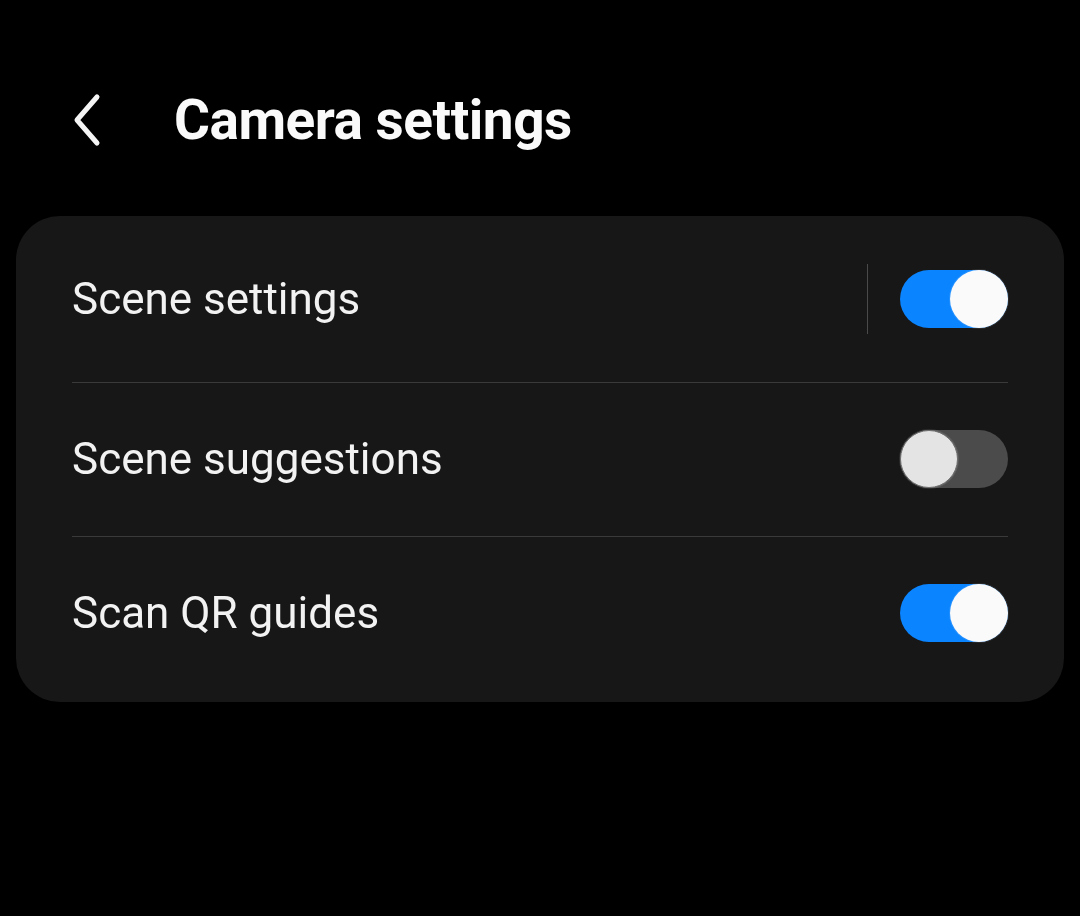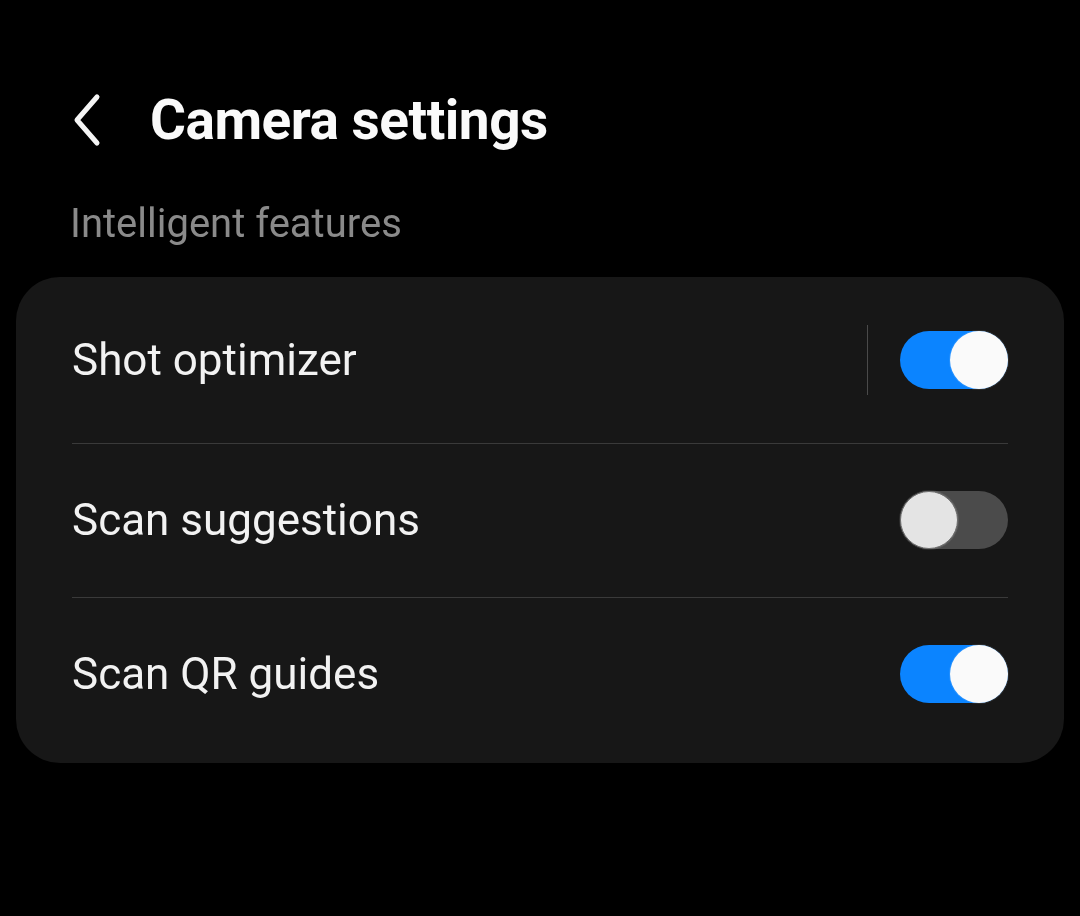--- a/index.html
+++ b/index.html
@@ -19,22 +19,22 @@
   .screen {
     width: 100%;
     height: 100%;
     padding-top: 88px;
   }
 
   .header {
     display: flex;
     align-items: center;
     padding: 0 62px 0 62px;
-    gap: 40px;
-    margin-bottom: 48px;
+    gap: 64px;
+    margin-bottom: 64px;
   }
   .back-btn {
     width: 48px;
     height: 48px;
     display: flex;
     align-items: center;
     justify-content: center;
     cursor: pointer;
   }
   .back-btn svg {
@@ -150,37 +150,36 @@
 
   <div class="header">
     <div class="back-btn">
       <svg viewBox="0 0 30 54">
         <polyline points="26,4 6,27 26,50" fill="none" stroke="#f5f5f5" stroke-width="5" stroke-linecap="round" stroke-linejoin="round"></polyline>
       </svg>
     </div>
     <div class="page-title">Camera settings</div>
   </div>
 
-  <div class="section-label">Intelligent features</div>
 
   <div class="panel">
 
     <div class="row">
       <div class="row-main">
-        <div class="row-title">Shot optimizer</div>
+        <div class="row-title">Scene settings</div>
       </div>
       <div class="vdiv"></div>
       <div class="toggle on">
         <div class="knob"></div>
       </div>
     </div>
 
     <div class="row">
       <div class="row-main">
-        <div class="row-title">Scan suggestions</div>
+        <div class="row-title">Scene suggestions</div>
       </div>
       <div class="toggle off">
         <div class="knob"></div>
       </div>
     </div>
 
     <div class="row">
       <div class="row-main">
         <div class="row-title">Scan QR guides</div>
       </div>

